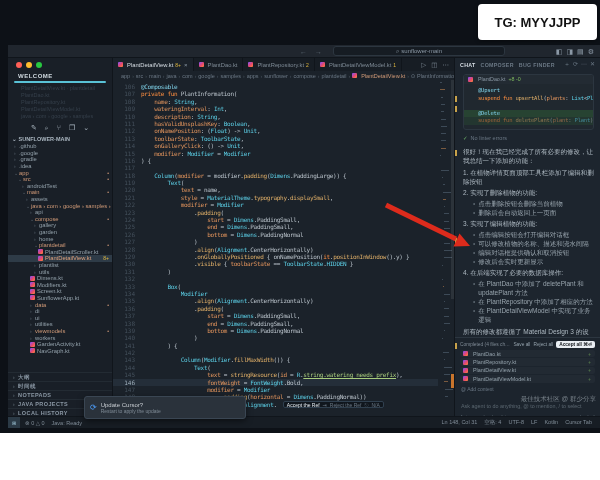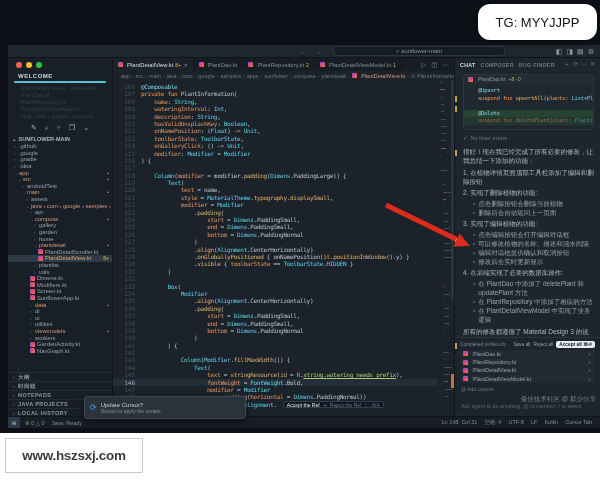--- a/index.html
+++ b/index.html
@@ -98,21 +98,21 @@
   .frow{height:7.4px;display:flex;align-items:center;gap:3px;font-size:5.4px;color:#93a1ab;background:#222a33;border-radius:2px;margin-bottom:1px;padding:0 3px;}
   .frow .plus{margin-left:auto;color:#7fba5f;opacity:.8;font-size:5px;}
   .addctx{font-size:5px;color:#6b7885;margin:3px 0 2px 1px;}
   .chat-input{width:100%;box-sizing:border-box;background:transparent;border:none;outline:none;font-size:5.4px;color:#aeb9c2;font-family:"Liberation Sans",sans-serif;padding:1px 1px;}
   .chat-input::placeholder{color:#5b6770;}
   .model-row{display:flex;align-items:center;gap:5px;font-size:5px;color:#5b6770;margin-top:2px;}
   .model-row .right{margin-left:auto;}
   .chat-overlay{position:absolute;right:4px;bottom:13px;font-size:6.5px;color:#8a949c;opacity:.85;z-index:6;}
   .tick{position:absolute;left:0;width:2px;height:6px;background:#c8a24a;z-index:4;}
   
-  .wm-top{position:absolute;top:4px;right:3px;width:119px;height:36px;background:#fff;border-radius:12px;box-shadow:0 1px 4px rgba(0,0,0,.45);display:flex;align-items:center;justify-content:center;font-size:13px;font-weight:normal;color:#111;z-index:20;}
+  .wm-top{position:absolute;top:4px;right:3px;width:119px;height:36px;background:#fff;border-radius:4px;box-shadow:0 1px 4px rgba(0,0,0,.45);display:flex;align-items:center;justify-content:center;font-size:13px;font-weight:bold;color:#111;z-index:20;}
   .wm-bottom{position:absolute;left:5px;top:438px;width:136px;height:33px;background:#fff;border:1px solid #c9c9c9;display:flex;align-items:center;justify-content:center;font-size:13.5px;font-weight:bold;color:#3c3c3c;letter-spacing:-0.3px;z-index:20;}
   .arrow-svg{position:absolute;left:0;top:0;width:600px;height:480px;pointer-events:none;z-index:15;}
 </style>
 </head>
 <body>
 
 <div class="stage">
   <div class="backdrop"></div>
 
   <div class="win">
@@ -625,14 +625,13 @@
       </span>
     </div>
   </div>
 
   <svg class="arrow-svg" viewBox="0 0 600 480">
     <line x1="386" y1="205" x2="456" y2="239" stroke="#dd2b1c" stroke-width="5"></line>
     <polygon points="470,246 453.5,246.5 459.5,233.5" fill="#dd2b1c"></polygon>
   </svg>
 
   <div class="wm-top">TG: MYYJJPP</div>
-  <div class="wm-bottom">www.hszsxj.com</div>
 </div>
 
 </body></html>

